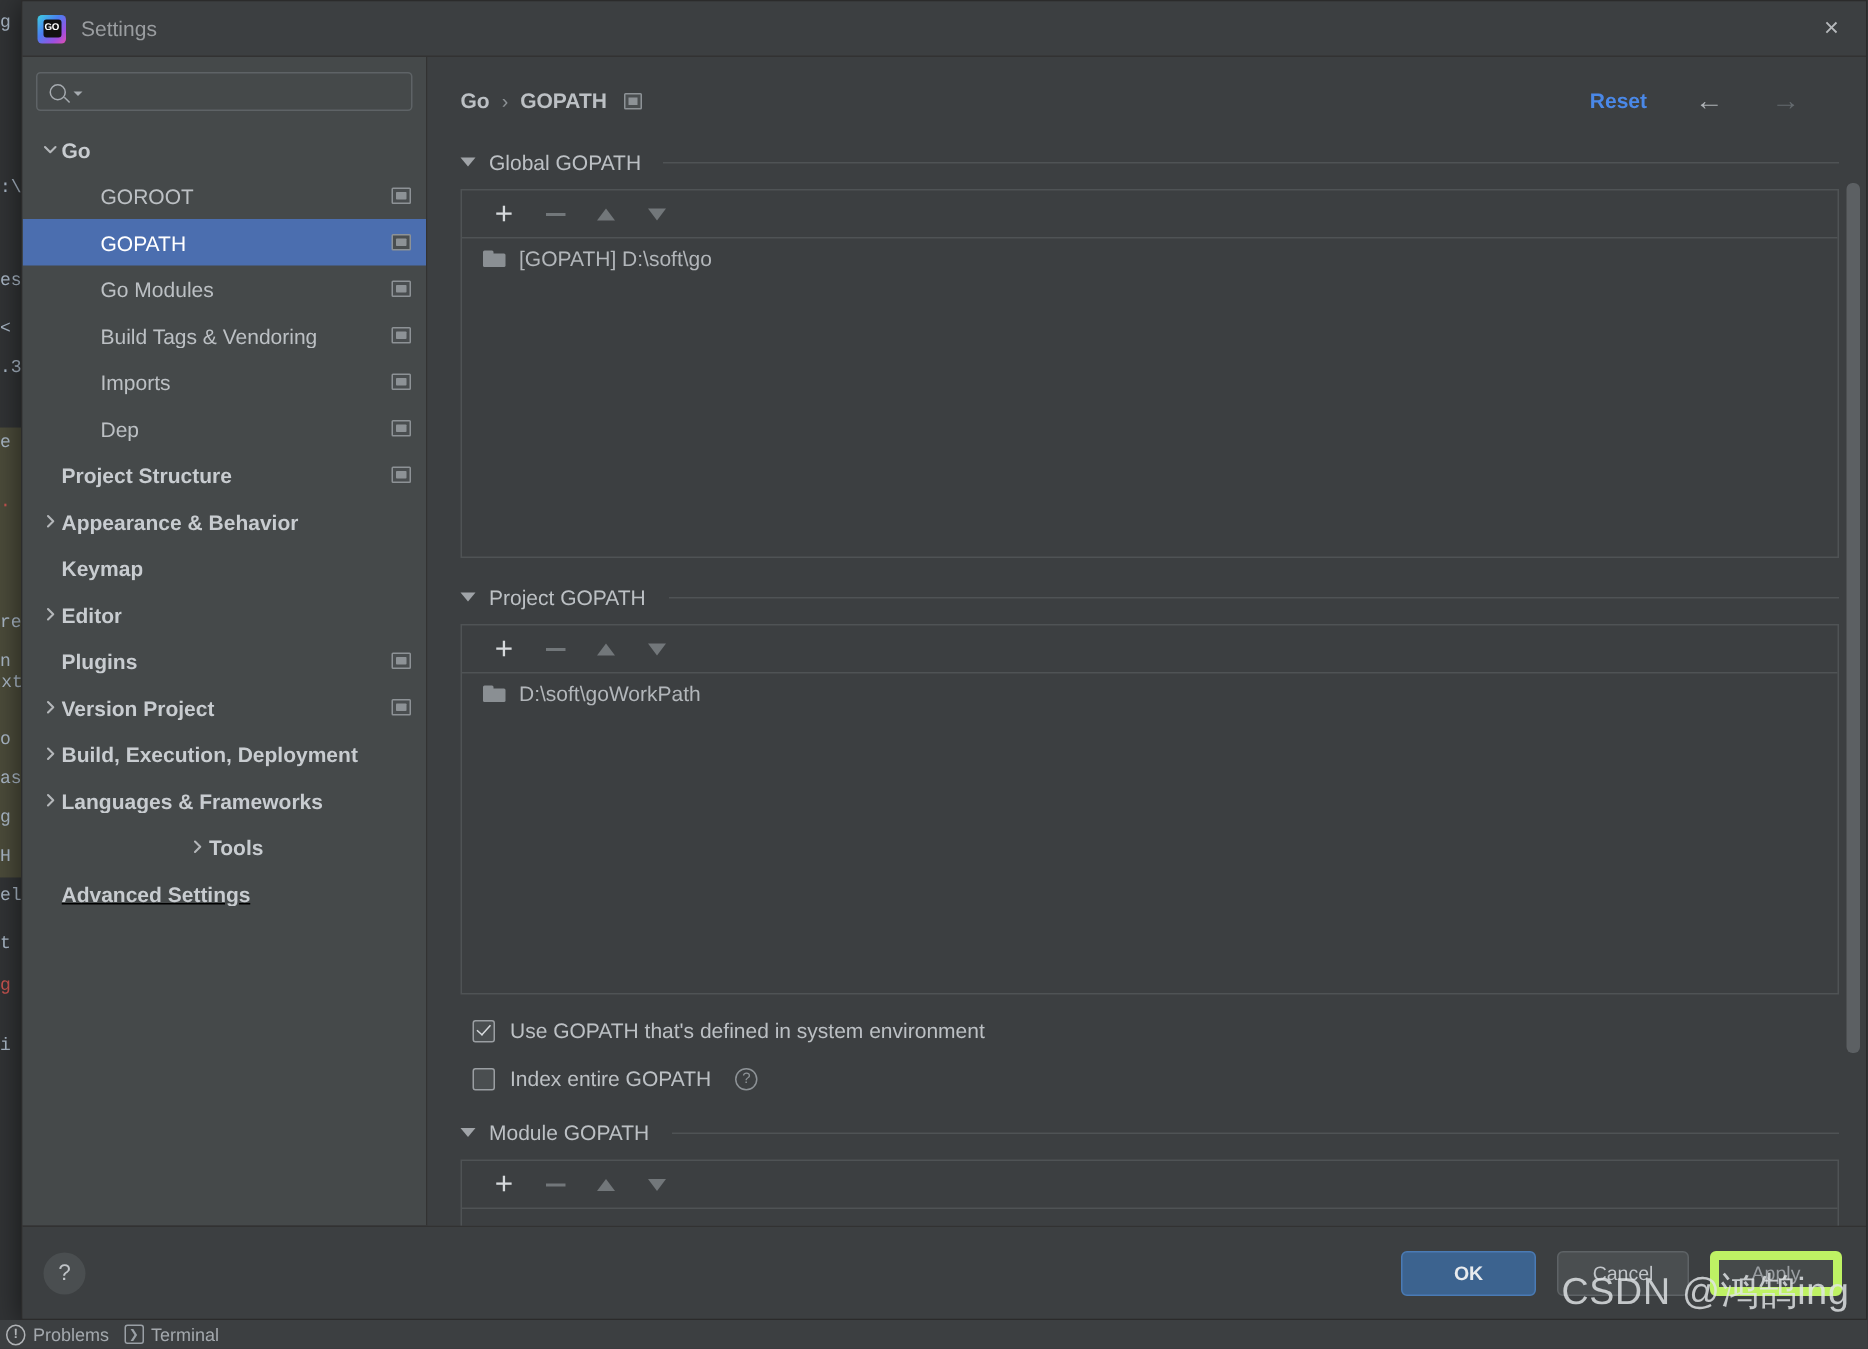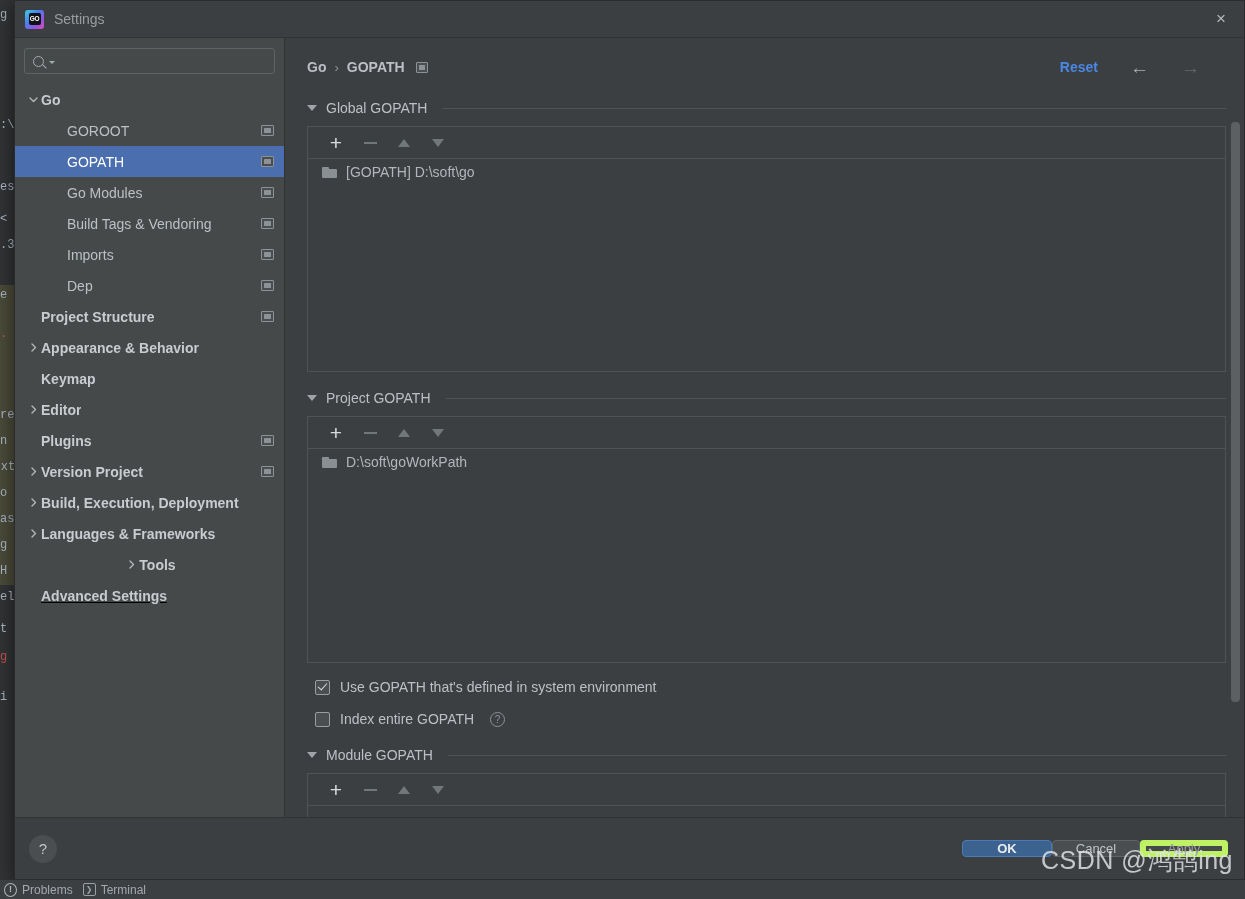--- a/index.html
+++ b/index.html
@@ -539,26 +539,27 @@
     color: #c0c4c8;
     font-size: 15px;
     display: flex;
     align-items: center;
     justify-content: center;
     cursor: pointer;
   }
   .footer-spacer { flex: 1; }
   .btn {
     min-width: 88px;
-    height: 17px;
+    height: 30px;
     border-radius: 4px;
     font-size: 13px;
     display: flex;
     align-items: center;
     justify-content: center;
+    margin-left: 14px;
     cursor: pointer;
     box-sizing: border-box;
     padding: 0 14px;
   }
   .btn.primary {
     background: #3c638f;
     border: 1px solid #4a7bb5;
     color: #e8ebee;
     font-weight: bold;
     min-width: 90px;
@@ -598,21 +599,21 @@
     <div id="bg-frags">
         <div class="ide-frag" style="top: 8px;">g</div>
         <div class="ide-frag" style="top: 118px;">:\</div>
         <div class="ide-frag" style="top: 180px;">es</div>
         <div class="ide-frag" style="top: 212px;">&lt;</div>
         <div class="ide-frag" style="top: 238px;">.3</div>
         <div class="ide-frag" style="top: 288px;">e</div>
         <div class="ide-frag crimson" style="top: 330px;">·</div>
         <div class="ide-frag" style="top: 408px;">re</div>
         <div class="ide-frag" style="top: 434px;">n</div>
-        <div class="ide-frag" style="top: 460px; text-align: center;">xt</div>
+        <div class="ide-frag" style="top: 448px; text-align: center;">xt</div>
         <div class="ide-frag" style="top: 486px;">o</div>
         <div class="ide-frag" style="top: 512px;">as</div>
         <div class="ide-frag" style="top: 538px;">g</div>
         <div class="ide-frag" style="top: 564px;">H</div>
         <div class="ide-frag" style="top: 590px;">el</div>
         <div class="ide-frag" style="top: 622px;">t</div>
         <div class="ide-frag crimson" style="top: 650px;">g</div>
         <div class="ide-frag" style="top: 690px;">i</div>
       </div>
   </div>

